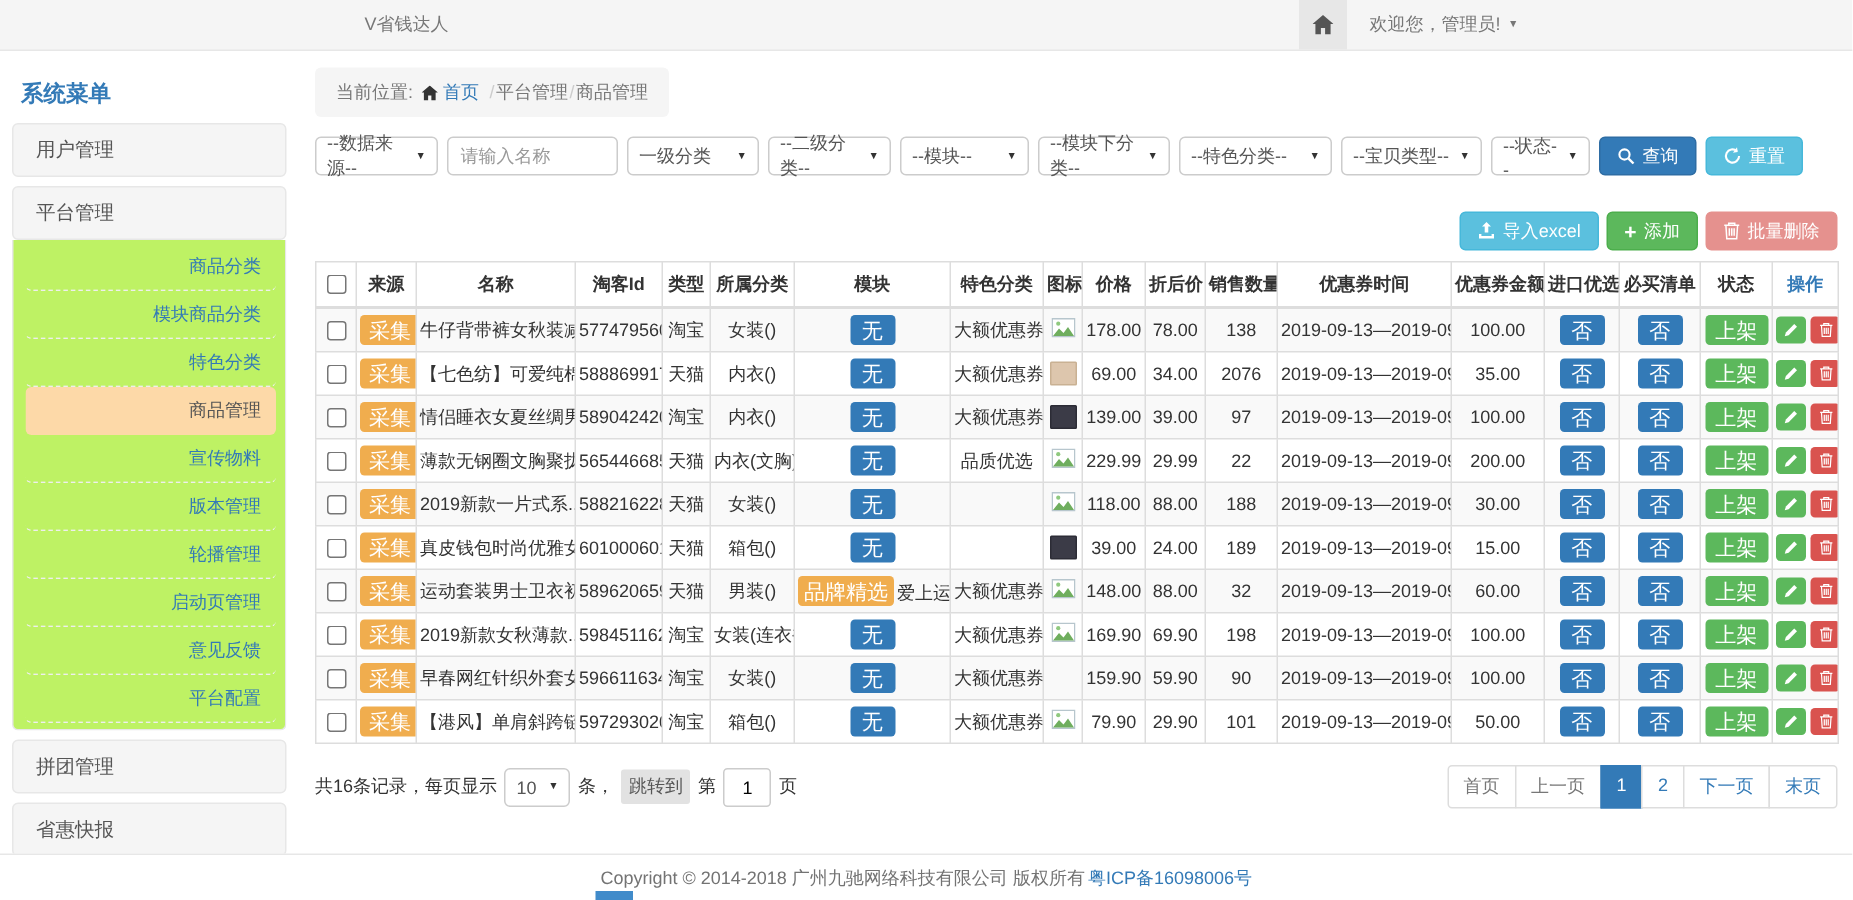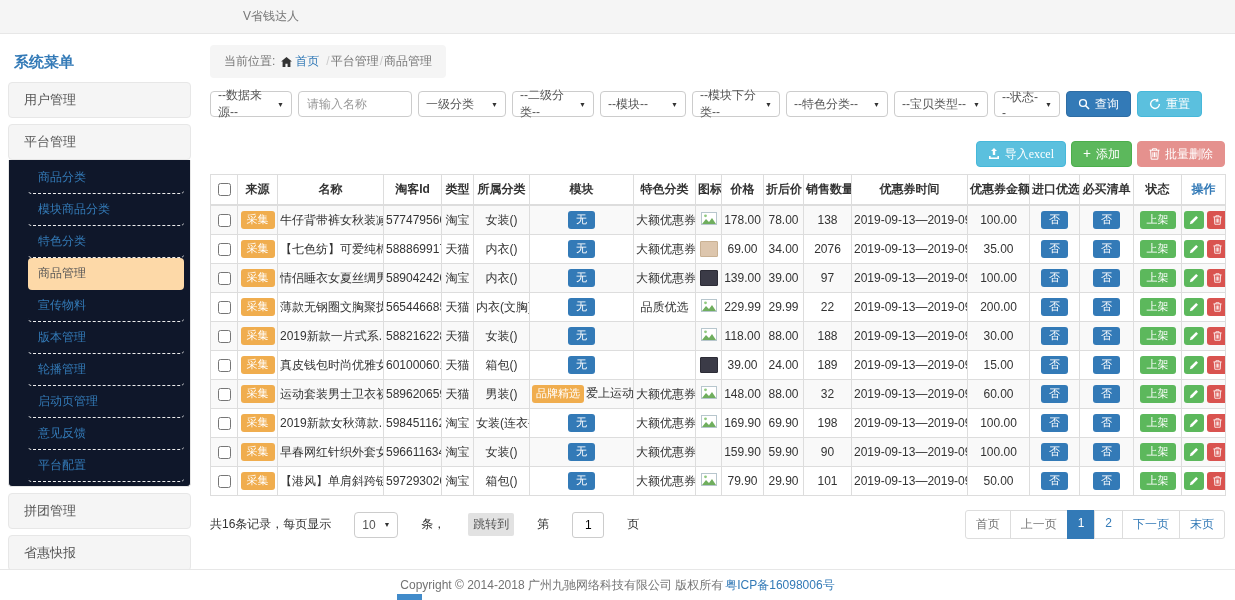--- a/index.html
+++ b/index.html
@@ -10,91 +10,104 @@
   .brand{position:absolute;left:243px;top:8px;color:#777;font-size:12px;}
   .topbar-right{position:absolute;left:866px;top:0;height:33px;display:flex;align-items:center;}
   .home-btn{width:32px;height:33px;background:#e7e7e7;display:flex;align-items:center;justify-content:center;color:#555;cursor:pointer;}
   .welcome{margin-left:15px;color:#777;display:flex;align-items:center;gap:5px;cursor:pointer;}
   .caret-glyph{font-size:7px;color:#777;}
   
   .sidebar{position:absolute;left:8px;top:45px;width:183px;z-index:1;}
   .sidebar-title{color:#337ab7;font-size:15px;font-weight:bold;padding:8px 6px 10px 6px;}
   .side-panel{background:#f5f5f5;border:1px solid #e7e7e7;border-radius:4px;margin-bottom:6px;
     padding:8px 15px;color:#555;font-size:13px;cursor:pointer;}
-  .side-sub{background:#0f172a;border:1px solid #e7e7e7;border-radius:0 0 4px 4px;margin:-6px 0 6px 0;border-top:none;padding:2px 6px 4px 19px;}
+  .side-sub{background:#bef264;border:1px solid #e7e7e7;border-radius:0 0 4px 4px;margin:-6px 0 6px 0;border-top:none;padding:2px 6px 4px 8px;text-align:right;}
   .side-link{color:#337ab7;padding:7px 10px;border-bottom:1px dashed #eee;cursor:pointer;border-radius:4px;}
   .side-link.active{background:#fdd9a8;color:#555;border-bottom-color:transparent;}
   
   .main{position:absolute;left:210px;top:45px;width:1015px;}
   .breadcrumb{display:inline-flex;align-items:center;gap:6px;background:#f5f5f5;border-radius:4px;
     padding:8px 14px;color:#777;margin-bottom:13px;}
   .bc-home{display:inline-flex;align-items:center;gap:3px;color:#333;cursor:pointer;}
   .bc-home a{color:#337ab7;}
   .bc-sep{color:#ccc;padding:0 1px;}
   
   .filter-bar{display:flex;align-items:center;gap:6px;margin-bottom:0;}
   .fs-wrap{display:flex;align-items:flex-start;gap:6px;}
   .fake-select{display:inline-flex;align-items:center;justify-content:space-between;height:24px;
     border:1px solid #ccc;border-radius:4px;background:#fff;color:#555;padding:0 7px;cursor:pointer;box-sizing:content-box;}
   .fake-select .cg{font-size:7px;color:#333;margin-left:4px;}
   .text-input{height:24px;border:1px solid #ccc;border-radius:4px;padding:0 8px;font-size:12px;color:#555;
     font-family:inherit;outline:none;}
   .text-input::placeholder{color:#999;}
   .btn{height:26px;padding:0 11px;border-radius:4px;border:1px solid transparent;color:#fff;font-size:12px;
-    display:inline-flex;align-items:center;gap:5px;cursor:pointer;font-family:Liberation Serif, serif;}
+    display:inline-flex;align-items:center;gap:5px;cursor:pointer;font-family:Liberation Sans, sans-serif;}
   .btn-primary{background:#337ab7;border-color:#2e6da4;}
   .btn-info{background:#5bc0de;border-color:#46b8da;}
   .btn-success{background:#5cb85c;border-color:#4cae4c;}
   .btn-danger-soft{background:#e5918e;border-color:#e5918e;}
   .plus-glyph{font-size:14px;font-weight:bold;line-height:1;}
   
   .toolbar{display:flex;justify-content:flex-end;gap:5px;margin:24px 0 7px 0;}
   
   table.grid{width:1015px;border-collapse:collapse;table-layout:fixed;font-size:12px;}
   .grid th,.grid td{border:1px solid #ddd;text-align:center;padding:3px 2px;overflow:hidden;white-space:nowrap;}
   .grid th{font-weight:bold;color:#333;border-bottom:2px solid #ddd;padding:5px 2px;background:#fff;}
   .grid th.op-head{color:#337ab7;}
   .grid td{height:22px;color:#333;}
   .grid tbody tr:nth-child(odd) td{background:#f9f9f9;}
-  .badge{display:inline-block;border-radius:3px;color:#fff;font-size:11px;padding:2px 6px;line-height:1.2;}
+  .badge{display:inline-block;border-radius:3px;color:#fff;font-size:14px;padding:2px 6px;line-height:1.2;}
   .badge-orange{background:#f0ad4e;}
   .badge-blue{background:#337ab7;padding:2px 8px;cursor:pointer;}
   .badge-green{background:#5cb85c;padding:2px 7px;cursor:pointer;}
   .badge-brand{background:#f0ad4e;padding:2px 4px;}
   .module-extra{margin-left:2px;}
   .thumb{display:inline-block;width:16px;height:14px;vertical-align:middle;border-radius:1px;}
   .thumb.beige{background:#ddc6ad;border:1px solid #c9b193;}
   .thumb.dark{background:#3b3b47;border:1px solid #2c2c36;}
   .op-btn{display:inline-flex;align-items:center;justify-content:center;width:20px;height:18px;border-radius:3px;
     border:none;cursor:pointer;padding:0;vertical-align:middle;}
   .op-green{background:#5cb85c;margin-right:3px;}
   .op-red{background:#d9534f;}
   
   .pagi{display:flex;justify-content:space-between;align-items:center;margin-top:14px;width:1015px;}
-  .pagi-left{display:flex;align-items:center;gap:23px;color:#333;}
+  .pagi-left{display:flex;align-items:center;gap:5px;color:#333;}
   .jump-chip{background:#e2e2e2;border-radius:2px;padding:3px 5px;color:#555;}
   .page-input{width:26px;height:22px;border:1px solid #ccc;border-radius:3px;text-align:center;font-size:12px;font-family:inherit;outline:none;}
   .pager{display:flex;}
   .pager-item{border:1px solid #ddd;background:#fff;color:#337ab7;padding:5px 10px;margin-left:-1px;cursor:pointer;}
   .pager-item:first-child{border-radius:3px 0 0 3px;margin-left:0;}
   .pager-item:last-child{border-radius:0 3px 3px 0;}
   .pager-item.disabled{color:#777;}
   .pager-item.active{background:#337ab7;border-color:#337ab7;color:#fff;}
   
   .footer{position:absolute;left:0;right:0;bottom:0;height:30px;background:#fff;border-top:1px solid #e7e7e7;
     display:flex;align-items:center;justify-content:center;color:#737373;z-index:5;}
   .footer a{color:#337ab7;}
   .bottom-artifact{position:absolute;left:397px;bottom:0;width:25px;height:6px;background:#418bca;z-index:6;}
   .icon-wrap{display:inline-flex;align-items:center;}
 </style>
 </head>
 <body>
 
 <div class="topbar">
   <div class="brand">V省钱达人</div>
+  <div class="topbar-right">
+    <div class="home-btn">
+      <span class="icon-wrap">
+        <svg width="14" height="13" viewBox="0 0 13 12">
+            <path d="M6.5 0L0 5.5h1.8V12h3.4V8h2.6v4h3.4V5.5H13z" fill="#555"></path>
+          </svg>
+      </span>
+    </div>
+    <div class="welcome">
+      <span>欢迎您，管理员!</span>
+      <span class="caret-glyph">▼</span>
+    </div>
+  </div>
 </div>
 
 <div class="sidebar">
   <div class="sidebar-title">系统菜单</div>
   <div id="side-menu">
       <div class="side-panel">用户管理</div>
       <div class="side-panel">平台管理</div>
       <div class="side-sub">
         <div class="side-link">商品分类</div>
         <div class="side-link">模块商品分类</div>

